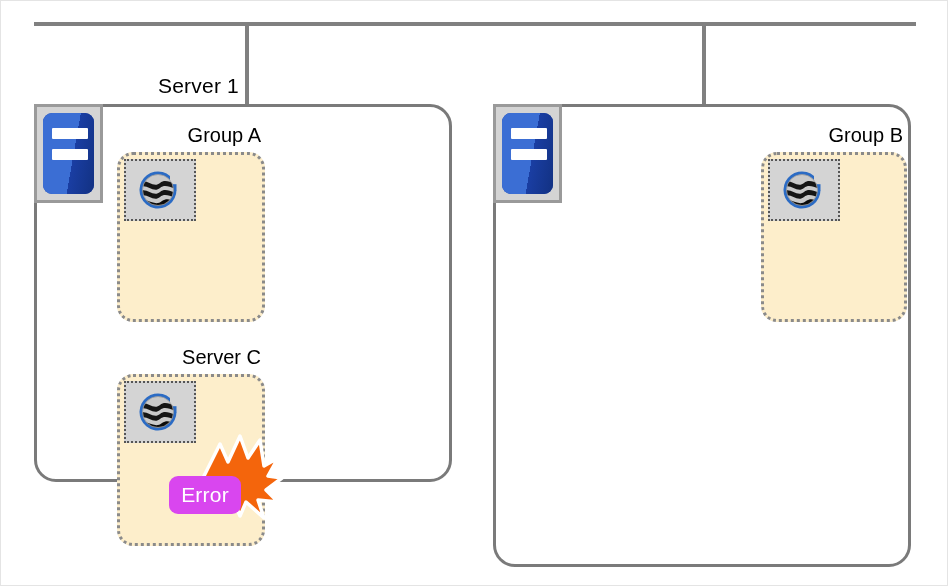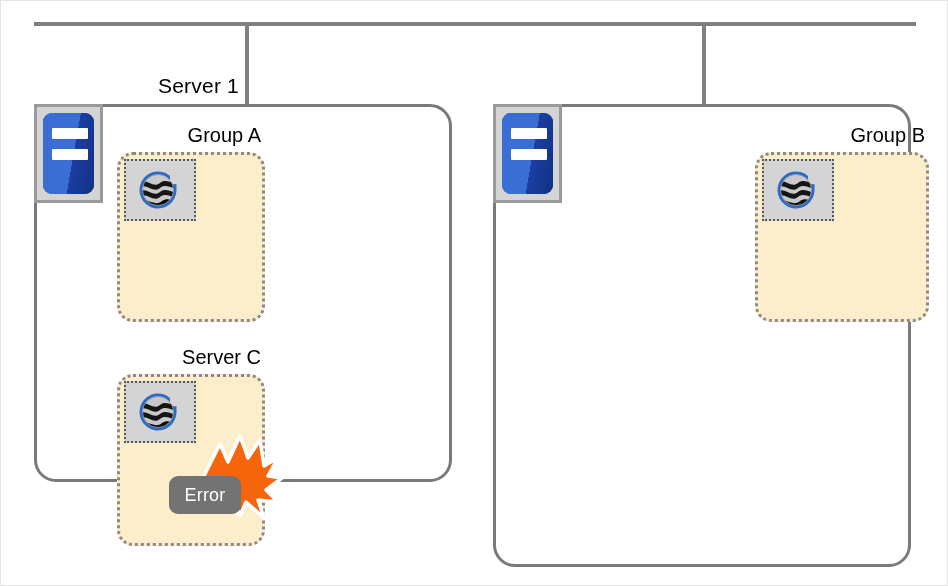--- a/index.html
+++ b/index.html
@@ -177,28 +177,28 @@
     height: 90px;
     z-index: 4;
     pointer-events: none;
   }
   .error-badge {
     position: absolute;
     left: 165px;
     top: 472px;
     width: 72px;
     height: 38px;
-    background: #737373;
+    background: #d946ef;
     border-radius: 9px;
     z-index: 5;
     display: flex;
     align-items: center;
     justify-content: center;
     color: #ffffff;
-    font-size: 18px;
+    font-size: 21px;
     letter-spacing: 0.2px;
   }
 </style>
 </head>
 <body>
 
 <div id="canvas">
 
   <div class="bus-line bus-h"></div>
   <div class="bus-line bus-v1"></div>
@@ -263,21 +263,21 @@
                  L92 46 L76 58 L88 70 L68 68 L74 86 L56 70 L50 84 L42 64
                  L28 72 L30 54 Z" fill="#f4650c" stroke="#ffffff" stroke-width="3.5" stroke-linejoin="round"></path>
       </svg>
     </div>
 
     <div class="error-badge" style="left:132px; top:369px;">Error</div>
   </div>
 
   <div class="server-panel server-panel-2">
 
-    <div class="group group-b" style="left:259px; top:45px;padding-left:28px;">
+    <div class="group group-b" style="left:265px; top:45px;">
       <div class="group-box"></div>
       <div class="group-title">Group  B</div>
       <div class="app-icon">
         <svg width="56" height="52" viewBox="0 0 56 52" aria-hidden="true">
           <defs>
             <clipPath id="globeClipB">
                 <circle cx="26" cy="26" r="15.5"></circle>
               </clipPath>
           </defs>
           <path d="M44.5 26 A18.5 18.5 0 1 1 38 11.9 L38 20.2 A11.8 11.8 0 1 0 38 31.8 L38 26 Z" fill="#2b6bc4"></path>

